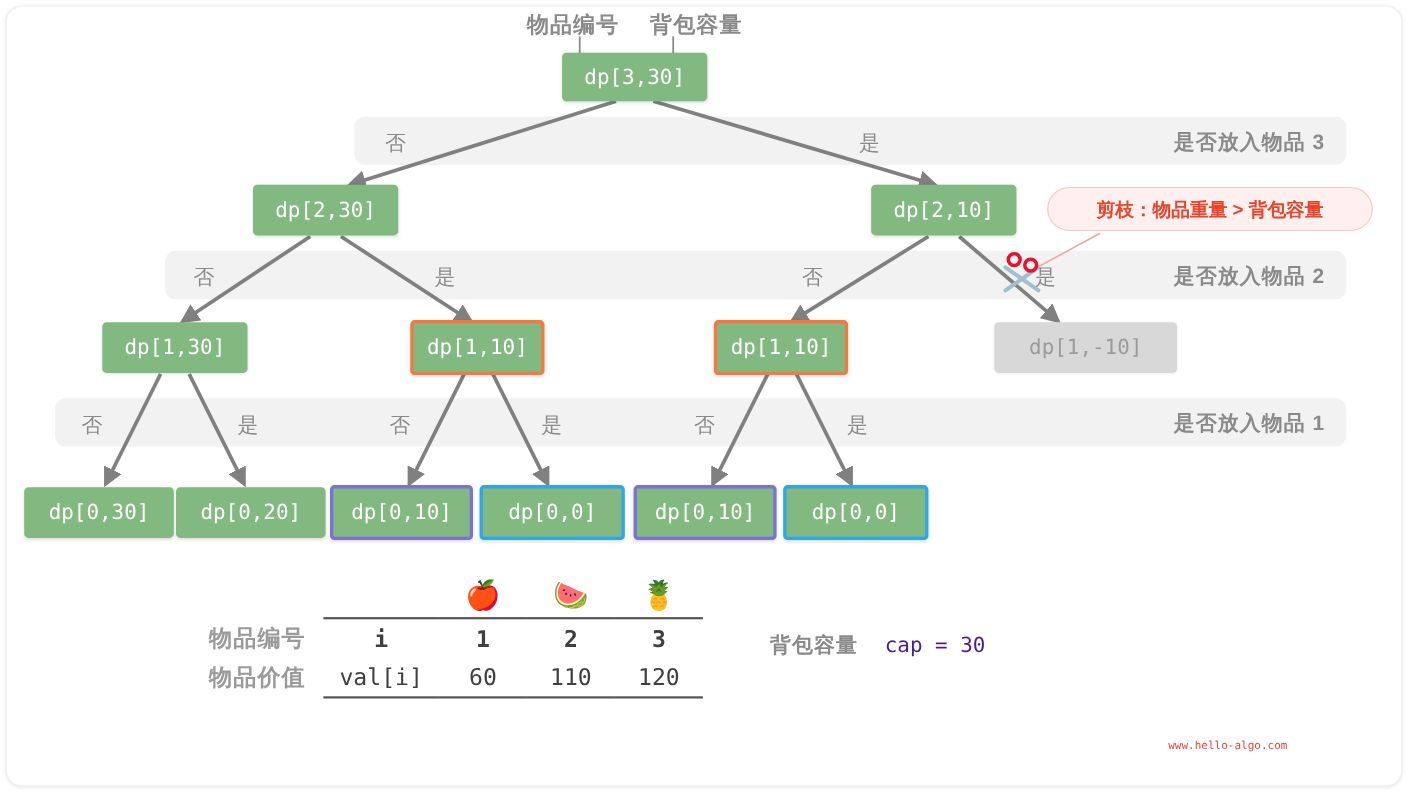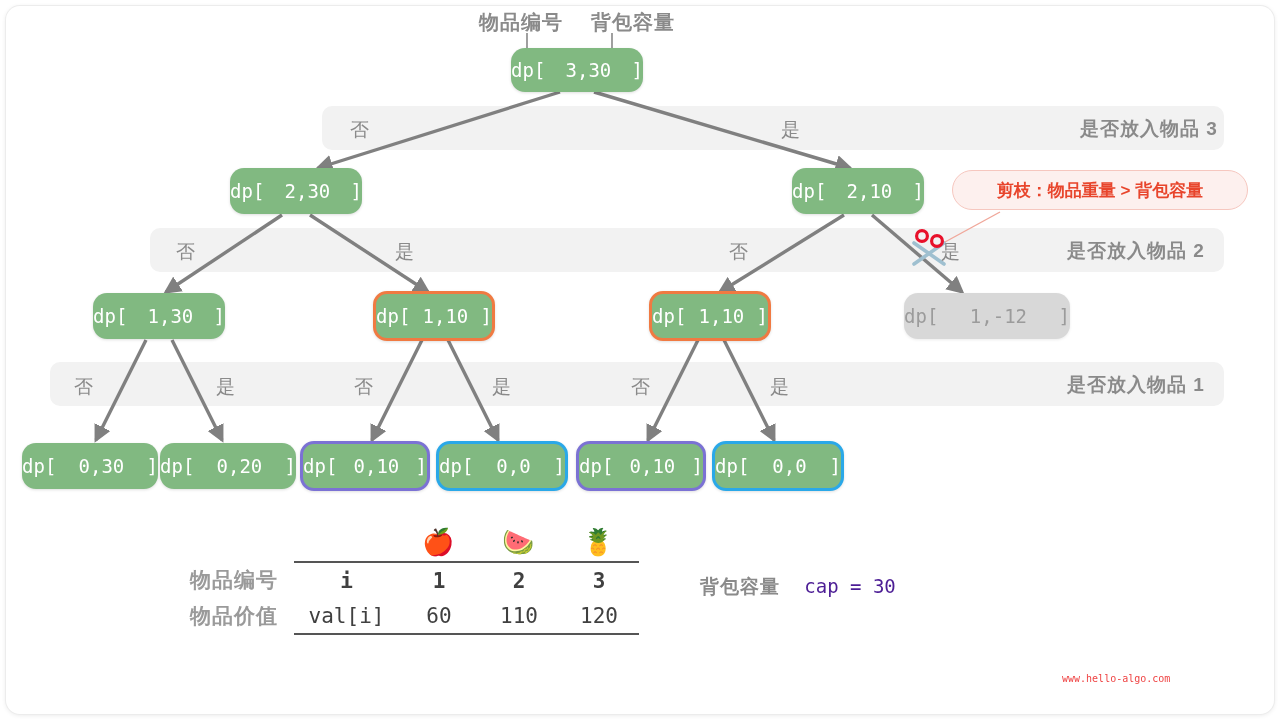--- a/index.html
+++ b/index.html
@@ -14,24 +14,24 @@
     width: 1268px; height: 708px;
     background: #ffffff;
     border-radius: 14px;
     box-shadow: 0 0 0 1px #ececec, 0 1px 5px rgba(0,0,0,0.10);
   }
   #canvas { position: absolute; left: 0; top: 0; width: 1280px; height: 632px; }
 
   
   .node {
     position: absolute;
-    display: flex; align-items: center; justify-content: space-between;
+    display: flex; align-items: center; justify-content: center;
     background: #81b981;
     color: #ffffff;
-    border-radius: 14px;
+    border-radius: 4px;
     font-family: "DejaVu Sans Mono", monospace;
     font-size: 19px;
     letter-spacing: 0px;
     white-space: nowrap;
     box-shadow: 0 1px 3px rgba(0,0,0,0.13);
   }
   .node b { font-weight: normal; }
   .node.pruned {
     background: #d8d8d8;
     color: #9b9b9b;
@@ -172,21 +172,21 @@
       <line x1="914" y1="243" x2="944" y2="264" stroke="#9fc0d0" stroke-width="3.6" stroke-linecap="round"></line>
       <line x1="914" y1="264" x2="944" y2="243" stroke="#9fc0d0" stroke-width="3.6" stroke-linecap="round"></line>
       <circle cx="922" cy="236" r="5.4" fill="none" stroke="#e8102a" stroke-width="3.2"></circle>
       <circle cx="937" cy="241" r="5.4" fill="none" stroke="#e8102a" stroke-width="3.2"></circle>
     </g>
   </svg>
 
   <div id="top-label-a">物品编号</div>
   <div id="top-label-b">背包容量</div>
 
-  <div class="band-title" style="left:1067px; top:116px;margin-left:13px;">是否放入物品 3</div>
+  <div class="band-title" style="left:1067px; top:116px;">是否放入物品 3</div>
   <div class="band-title" style="left:1067px; top:238px;">是否放入物品 2</div>
   <div class="band-title" style="left:1067px; top:372px;">是否放入物品 1</div>
 
   <div class="edge-label" style="left:350px; top:117px;">否</div>
   <div class="edge-label" style="left:781px; top:117px;">是</div>
 
   <div class="edge-label" style="left:176px; top:239px;">否</div>
   <div class="edge-label" style="left:395px; top:239px;">是</div>
   <div class="edge-label" style="left:729px; top:239px;">否</div>
   <div class="edge-label" style="left:941px; top:239px;">是</div>
@@ -225,21 +225,21 @@
       <b>1,10</b>
       <span>]</span>
     </div>
   <div class="node bd-orange" style="left:649px; top:291px; width:122px; height:50px;">
       <span>dp[</span>
       <b>1,10</b>
       <span>]</span>
     </div>
   <div class="node pruned" style="left:904px; top:293px; width:166px; height:46px;">
       <span>dp[</span>
-      <b>1,-12</b>
+      <b>1,-10</b>
       <span>]</span>
     </div>
 
   <div class="node" style="left:22px; top:443px; width:136px; height:46px;">
       <span>dp[</span>
       <b>0,30</b>
       <span>]</span>
     </div>
   <div class="node" style="left:160px; top:443px; width:136px; height:46px;">
       <span>dp[</span>

